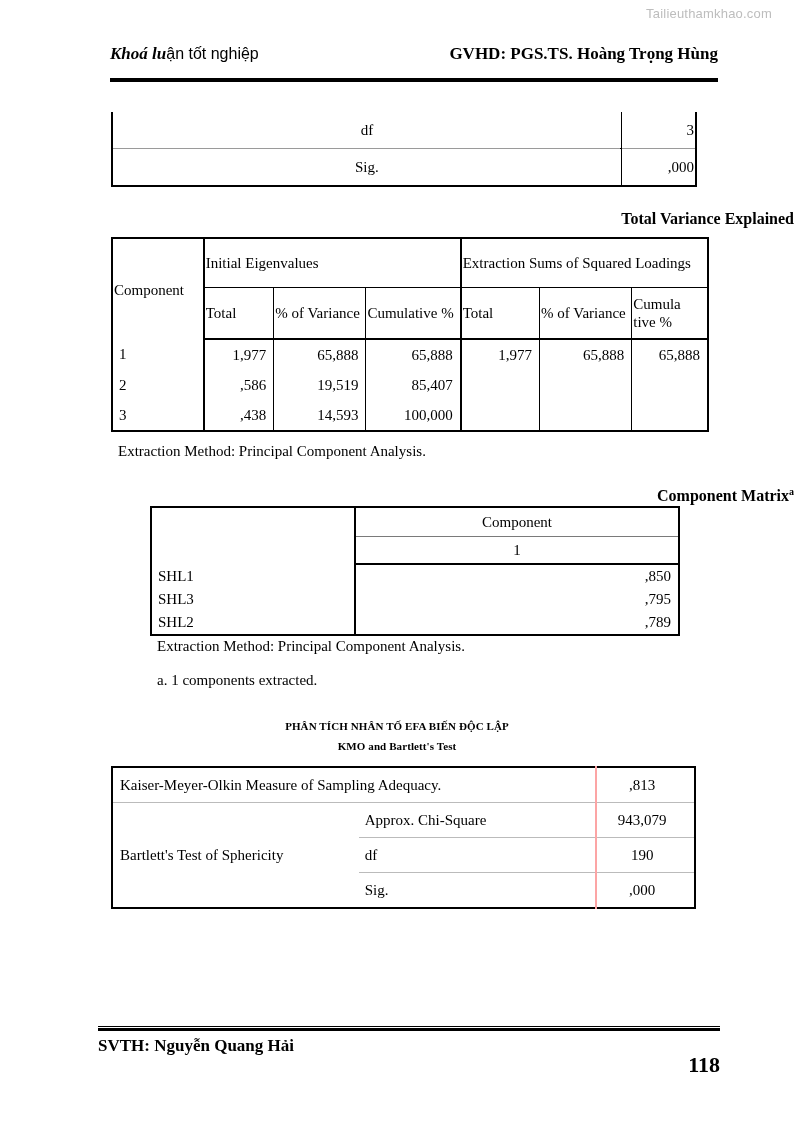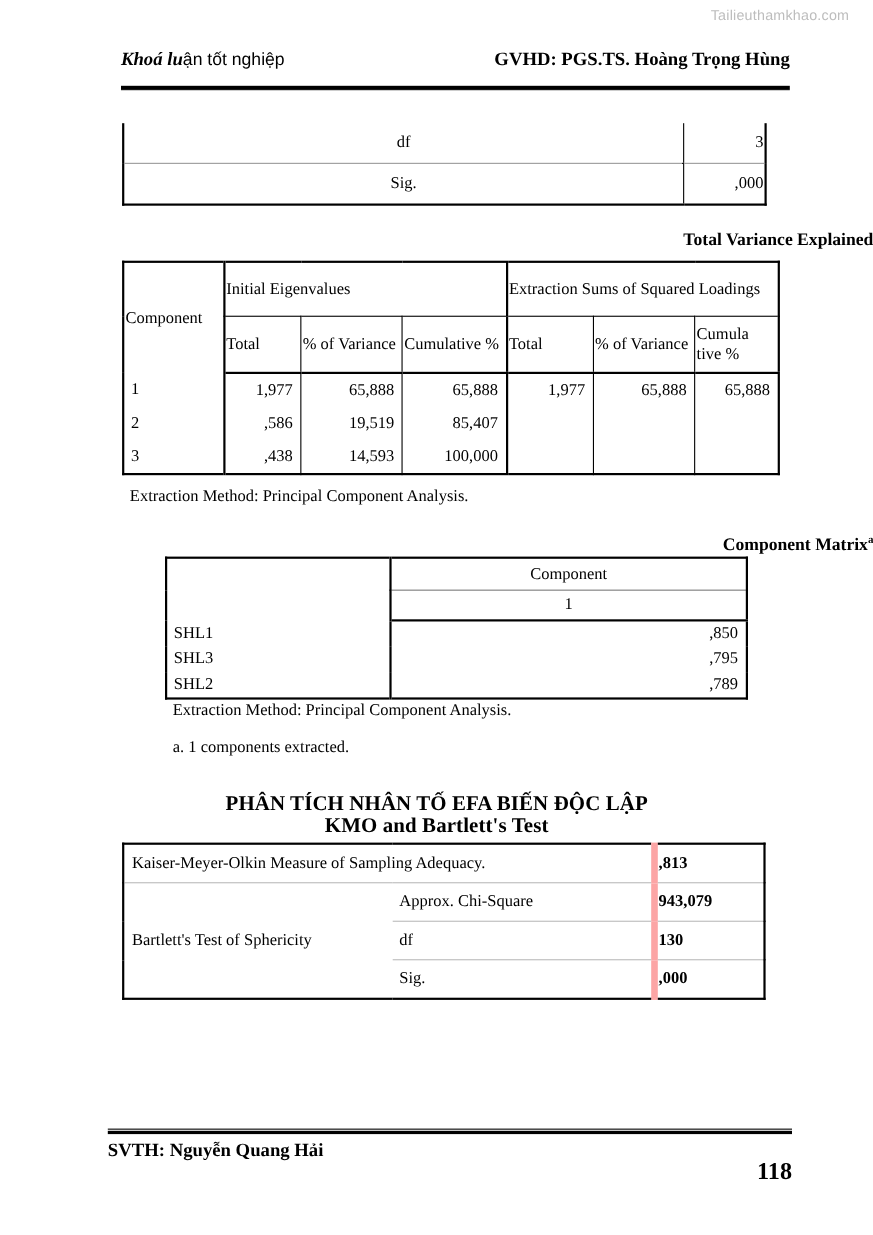--- a/index.html
+++ b/index.html
@@ -196,21 +196,21 @@
     position: absolute;
     font-size: 15px;
     white-space: nowrap;
   }
 
   .section-title {
     position: absolute;
     width: 794px;
     left: 0;
     text-align: center;
-    font-size: 19px;
+    font-size: 11px;
     font-weight: bold;
     letter-spacing: 0.1px;
   }
 
   
   .tbl-tve {
     left: 111px;
     top: 237px;
     width: 598px;
     border: 2px solid #000;
@@ -272,24 +272,23 @@
     left: 111px;
     top: 766px;
     width: 585px;
     border: 2px solid #000;
   }
   .tbl-kmo td { vertical-align: middle; }
   .tbl-kmo .c1 { width: 248px; padding-left: 7px; }
   .tbl-kmo .c2 { width: 240px; padding-left: 6px; }
   .tbl-kmo .c3 {
     width: 90px;
-    text-align: left;
+    text-align: center;
     padding-right: 8px;
-    border-left: 6px solid #fca5a5;
-    font-weight: bold;
+    border-left: 2px solid #fca5a5;
   }
   .tbl-kmo .rowline td { border-top: 1px solid #bbbbbb; }
   .tbl-kmo .rowline .c3 { border-top: 1px solid #bbbbbb; }
   .tbl-kmo tr td { height: 32px; }
   .tbl-kmo .kmo-head .c1 { }
 </style>
 </head>
 <body>
 
 <div class="page">
@@ -409,21 +408,21 @@
       <td class="c1" colspan="2">Kaiser-Meyer-Olkin Measure of Sampling Adequacy.</td>
       <td class="c3">,813</td>
     </tr>
     <tr class="rowline">
       <td class="c1" rowspan="3">Bartlett's Test of Sphericity</td>
       <td class="c2">Approx. Chi-Square</td>
       <td class="c3">943,079</td>
     </tr>
     <tr class="rowline">
       <td class="c2">df</td>
-      <td class="c3">130</td>
+      <td class="c3">190</td>
     </tr>
     <tr class="rowline">
       <td class="c2">Sig.</td>
       <td class="c3">,000</td>
     </tr>
   </tbody>
     </table>
 
   <div class="rule-foot">
     <div class="thin"></div>

